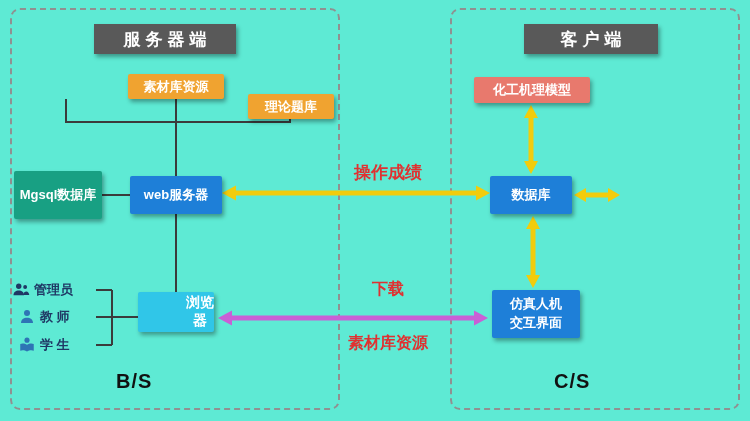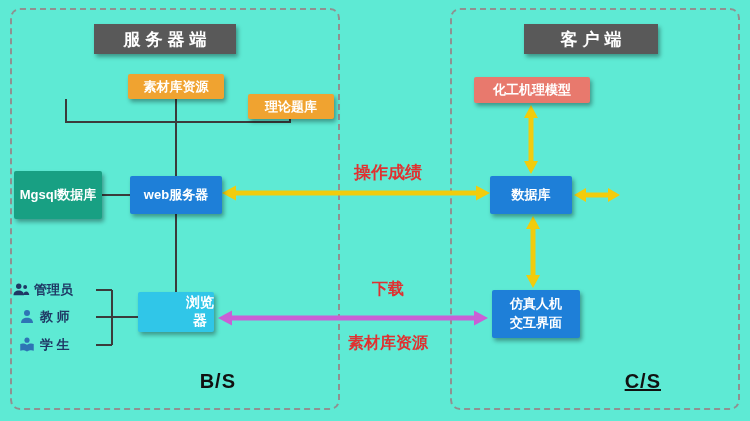--- a/index.html
+++ b/index.html
@@ -32,23 +32,23 @@
   .res-1{left:22px;top:74px;width:88px;height:25px;background:var(--orange);}
   .res-2{left:128px;top:74px;width:96px;height:25px;background:var(--orange);}
   .res-3{left:248px;top:74px;width:86px;height:25px;background:var(--orange);margin-top:20px;}
   .mgsql{left:14px;top:171px;width:88px;height:48px;background:var(--teal);line-height:1.4;}
   .webserver{left:130px;top:176px;width:92px;height:38px;background:var(--blue);}
   .browser{left:138px;top:292px;width:76px;height:40px;background:var(--cyan);font-size:14px;padding-left:48px;}
   .scoring{left:474px;top:77px;width:116px;height:26px;background:var(--salmon);}
   .database{left:490px;top:176px;width:82px;height:38px;background:var(--blue);}
   .model{left:622px;top:182px;width:114px;height:26px;background:var(--green);}
   .hmi{left:492px;top:290px;width:88px;height:48px;background:var(--blue);flex-direction:column;line-height:1.45;}
-  .caption{position:absolute;font-size:20px;font-weight:bold;color:#111;text-align:right;letter-spacing:1px;}
+  .caption{position:absolute;font-size:20px;font-weight:bold;color:#111;text-align:left;letter-spacing:1px;}
   .caption-bs{left:116px;top:370px;width:120px;}
-  .caption-cs{left:541px;top:370px;width:120px;text-decoration:underline;}
+  .caption-cs{left:554px;top:370px;width:120px;}
   .link-label{position:absolute;color:var(--red);font-weight:bold;text-align:center;}
   .label-scores{left:330px;top:161px;width:116px;font-size:17px;}
   .label-download{left:340px;top:279px;width:96px;font-size:16px;}
   .label-launch{left:330px;top:333px;width:116px;font-size:16px;}
   .user-row{position:absolute;display:flex;align-items:center;gap:4px;height:18px;}
   .user-1{left:12px;top:281px;justify-content:flex-end;}
   .user-2{left:18px;top:308px;}
   .user-3{left:18px;top:336px;}
   .user-label{font-size:13px;font-weight:bold;color:#1F3864;white-space:nowrap;}
   .icon{display:inline-flex;width:18px;height:18px;}

